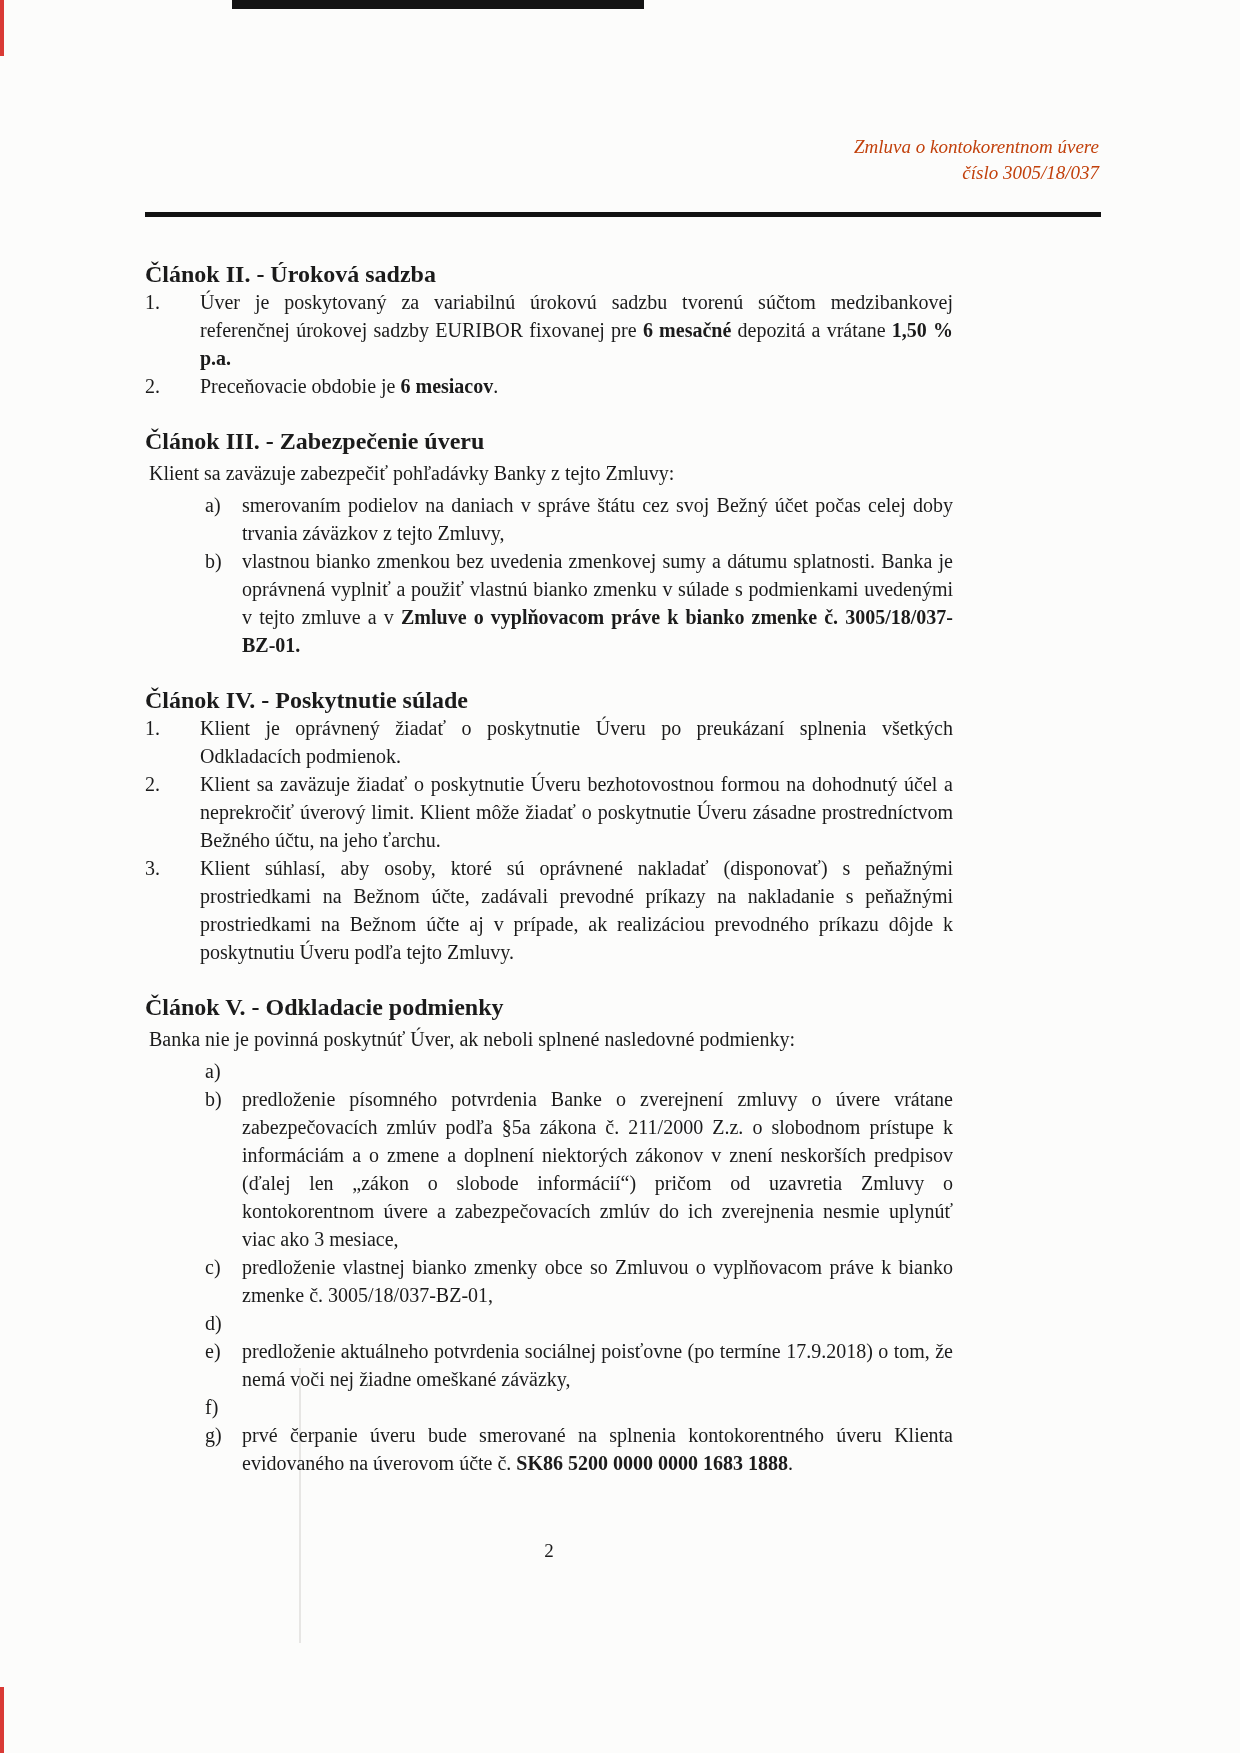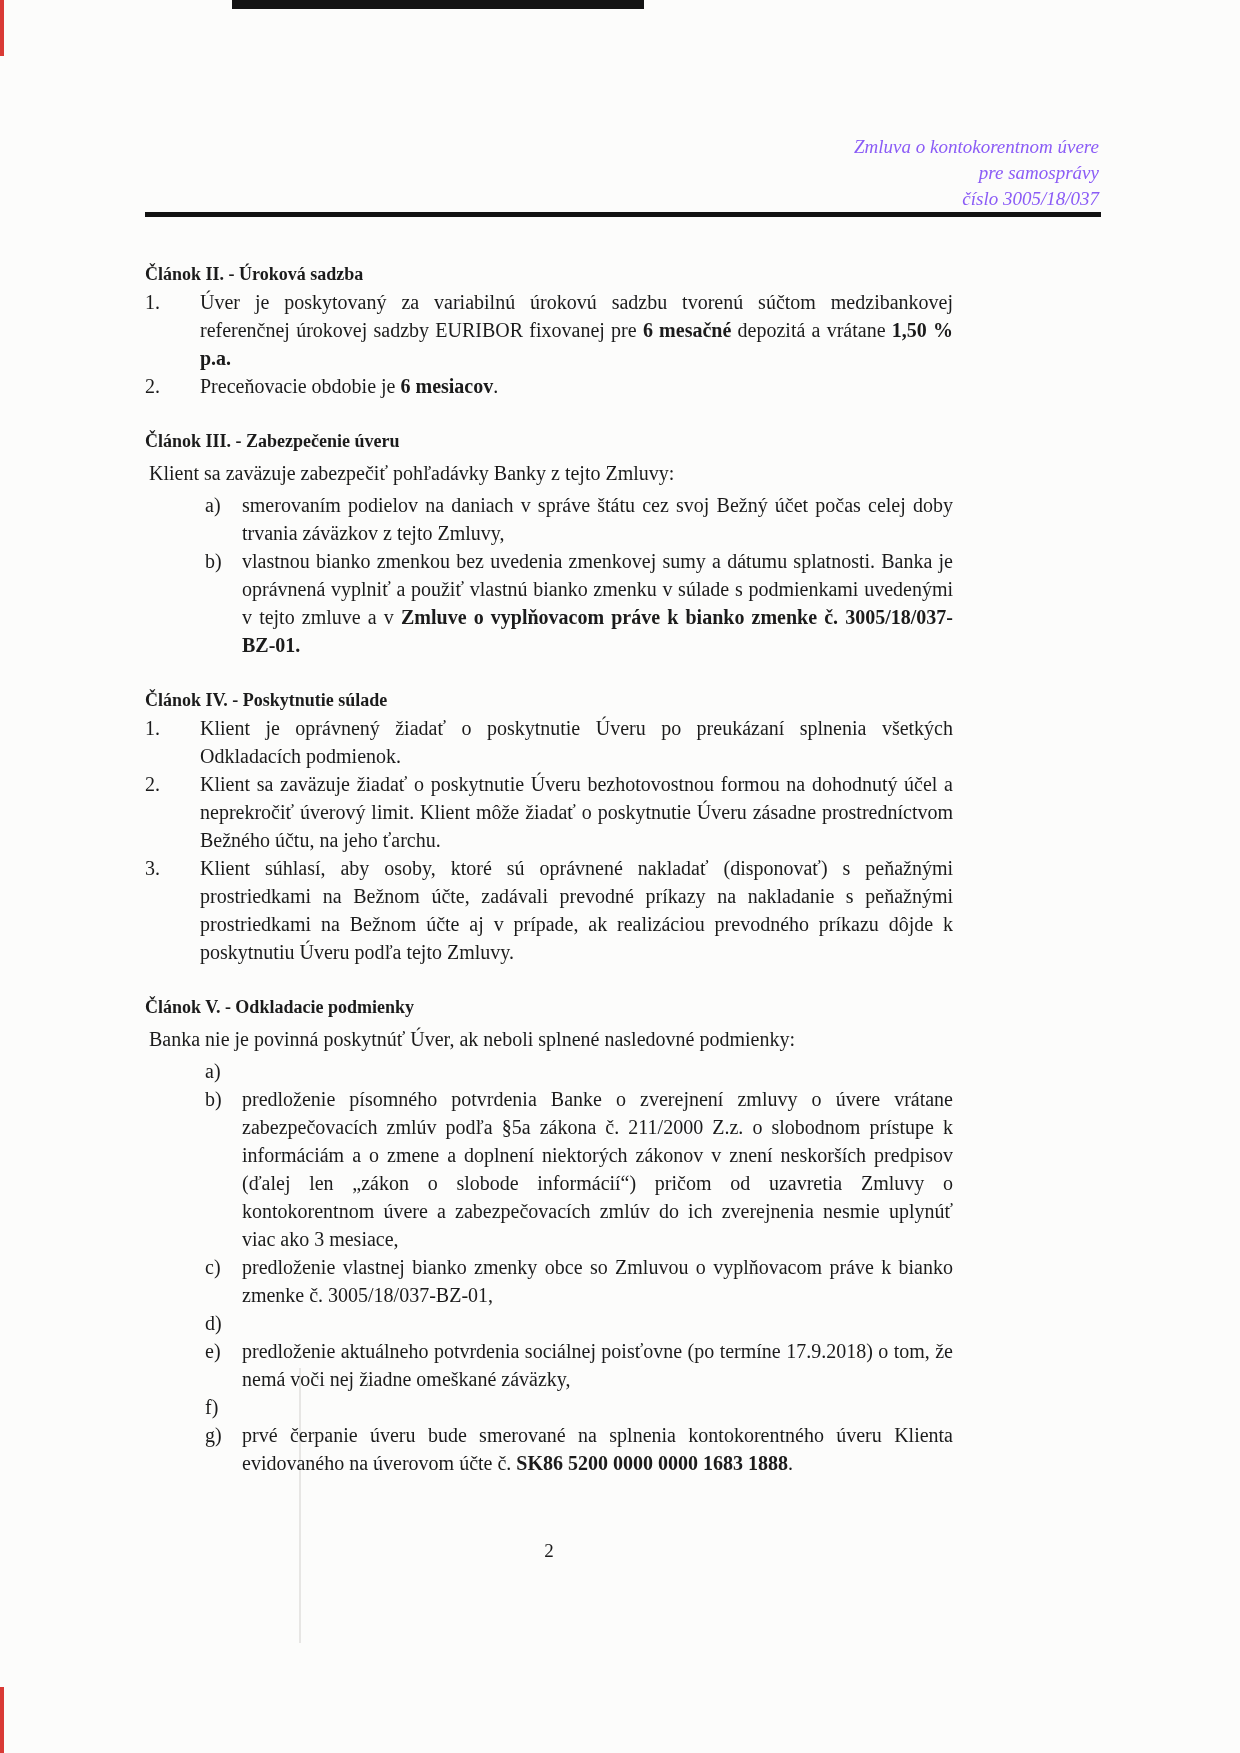--- a/index.html
+++ b/index.html
@@ -42,21 +42,21 @@
   
   .doc-header {
     position: absolute;
     top: 134px;
     left: 145px;
     width: 954px;
     text-align: right;
     font-style: italic;
     font-size: 19px;
     line-height: 26px;
-    color: #8b5cf6;
+    color: #c2410c;
   }
   .header-rule {
     position: absolute;
     top: 212px;
     left: 145px;
     width: 956px;
     height: 5px;
     background: #121212;
   }
   
@@ -64,21 +64,21 @@
     position: absolute;
     top: 260px;
     left: 145px;
     width: 808px;
     font-size: 20px;
     line-height: 28px;
   }
   .article { margin: 0 0 27px 0; }
   .article-title {
     margin: 0;
-    font-size: 18px;
+    font-size: 24px;
     line-height: 28px;
     font-weight: bold;
   }
   .article-intro {
     margin: 4px;
     text-align: justify;
   }
   .li { display: flex; }
   .li .marker { flex: 0 0 55px; }
   .li .txt { flex: 1; text-align: justify; }
@@ -99,21 +99,20 @@
 
 <div class="page">
 
   <div class="redaction-bar" style="background-color: rgb(20, 20, 20);"></div>
   <div class="edge-mark top" style="background-color: rgb(217, 58, 53);"></div>
   <div class="edge-mark bottom" style="background-color: rgb(217, 58, 53);"></div>
   <div class="crease"></div>
 
   <div class="doc-header">
     <div>Zmluva o kontokorentnom úvere</div>
-    <div>pre samosprávy</div>
     <div>číslo 3005/18/037</div>
   </div>
 
   <div class="header-rule"></div>
 
   <div class="doc-body">
 
     <section class="article">
       <h2 class="article-title">Článok II. - Úroková sadzba</h2>
       <div class="li num">

